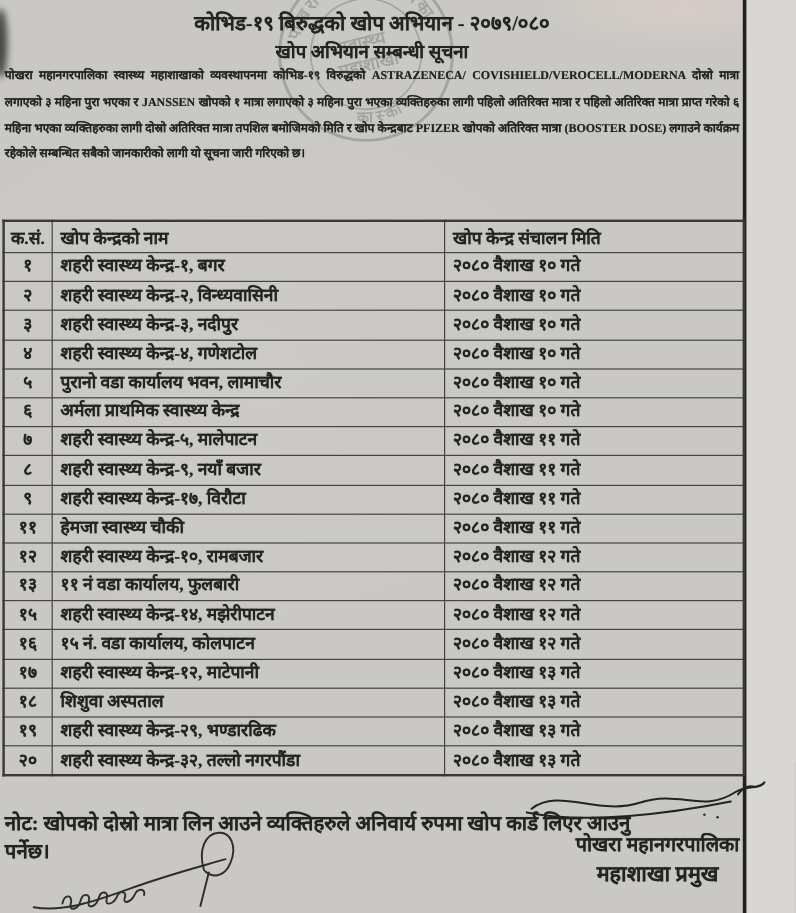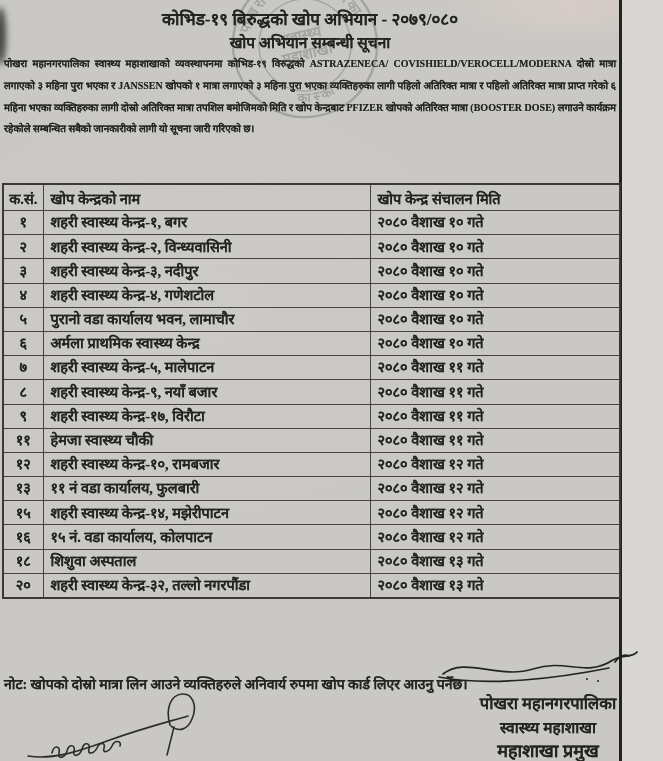--- a/index.html
+++ b/index.html
@@ -37,21 +37,21 @@
   table.sched th,table.sched td{
     border:1.6px solid #45443e;padding:0 4px 0 7px;vertical-align:middle;
     overflow:hidden;white-space:nowrap;text-shadow:0 0 .6px rgba(20,20,16,.55);
   }
   table.sched{border:2.5px solid #3a3934;}
   table.sched th{height:25px;text-align:left;font-weight:700;font-size:14.5px;}
   table.sched td{height:23.2px;line-height:1;}
   table.sched .c0{text-align:center;padding:0 2px;}
   col.w-sn{width:40px;}col.w-name{width:327px;}col.w-date{width:250px;}
   
-  .note{position:absolute;top:674px;left:4px;width:540px;font-size:14px;font-weight:600;z-index:2;}
+  .note{position:absolute;top:674px;left:4px;width:540px;font-size:17px;font-weight:600;z-index:2;}
   .sig-left{position:absolute;left:22px;top:690px;z-index:3;}
   .sig-right{position:absolute;left:437px;top:646px;z-index:3;}
   .org-block{position:absolute;left:448px;top:692px;width:200px;text-align:center;z-index:2;}
   .org-line1{font-size:16.5px;font-weight:600;line-height:24px;}
   .org-line2{font-size:15.5px;font-weight:600;line-height:23px;}
   .org-line3{font-size:18px;font-weight:700;line-height:25px;}
 </style>
 </head>
 <body>
 
@@ -161,22 +161,32 @@
           <td class="c0">१५</td>
           <td class="c1">शहरी स्वास्थ्य केन्द्र-१४, मझेरीपाटन</td>
           <td class="c2">२०८० वैशाख १२ गते</td>
         </tr>
         <tr>
           <td class="c0">१६</td>
           <td class="c1">१५ नं. वडा कार्यालय, कोलपाटन</td>
           <td class="c2">२०८० वैशाख १२ गते</td>
         </tr>
         <tr>
+          <td class="c0">१७</td>
+          <td class="c1">शहरी स्वास्थ्य केन्द्र-१२, माटेपानी</td>
+          <td class="c2">२०८० वैशाख १३ गते</td>
+        </tr>
+        <tr>
           <td class="c0">१८</td>
           <td class="c1">शिशुवा अस्पताल</td>
+          <td class="c2">२०८० वैशाख १३ गते</td>
+        </tr>
+        <tr>
+          <td class="c0">१९</td>
+          <td class="c1">शहरी स्वास्थ्य केन्द्र-२९, भण्डारढिक</td>
           <td class="c2">२०८० वैशाख १३ गते</td>
         </tr>
         <tr>
           <td class="c0">२०</td>
           <td class="c1">शहरी स्वास्थ्य केन्द्र-३२, तल्लो नगरपौंडा</td>
           <td class="c2">२०८० वैशाख १३ गते</td>
         </tr>
       </tbody>
   </table>
 
@@ -196,17 +206,16 @@
       <path d="M6,28 C28,10 62,34 96,23 C130,12 148,32 176,14 C186,8 196,12 200,6"></path>
       <path d="M2,31 C52,41 122,32 172,22"></path>
       <path d="M178,16 c4,-6 10,-8 14,-6"></path>
       <circle cx="150" cy="33" r="1" fill="#20261f" stroke="none"></circle>
       <circle cx="161" cy="35" r="1" fill="#20261f" stroke="none"></circle>
     </g>
   </svg>
 
   <div class="org-block">
     <div class="org-line1 ink">पोखरा महानगरपालिका</div>
-    <div class="org-line2 ink">स्वास्थ्य महाशाखा</div>
     <div class="org-line3 ink">महाशाखा प्रमुख</div>
   </div>
 
 </div>
 
 </body></html>

